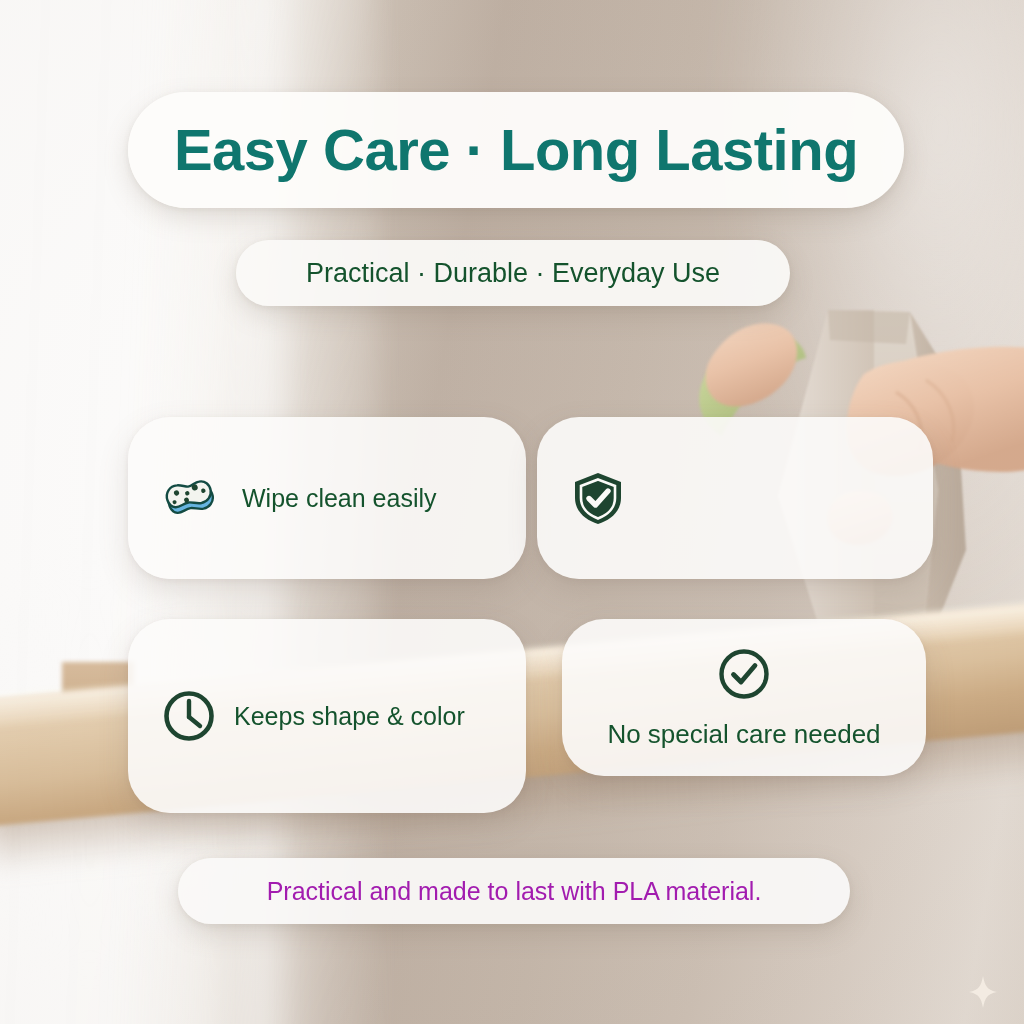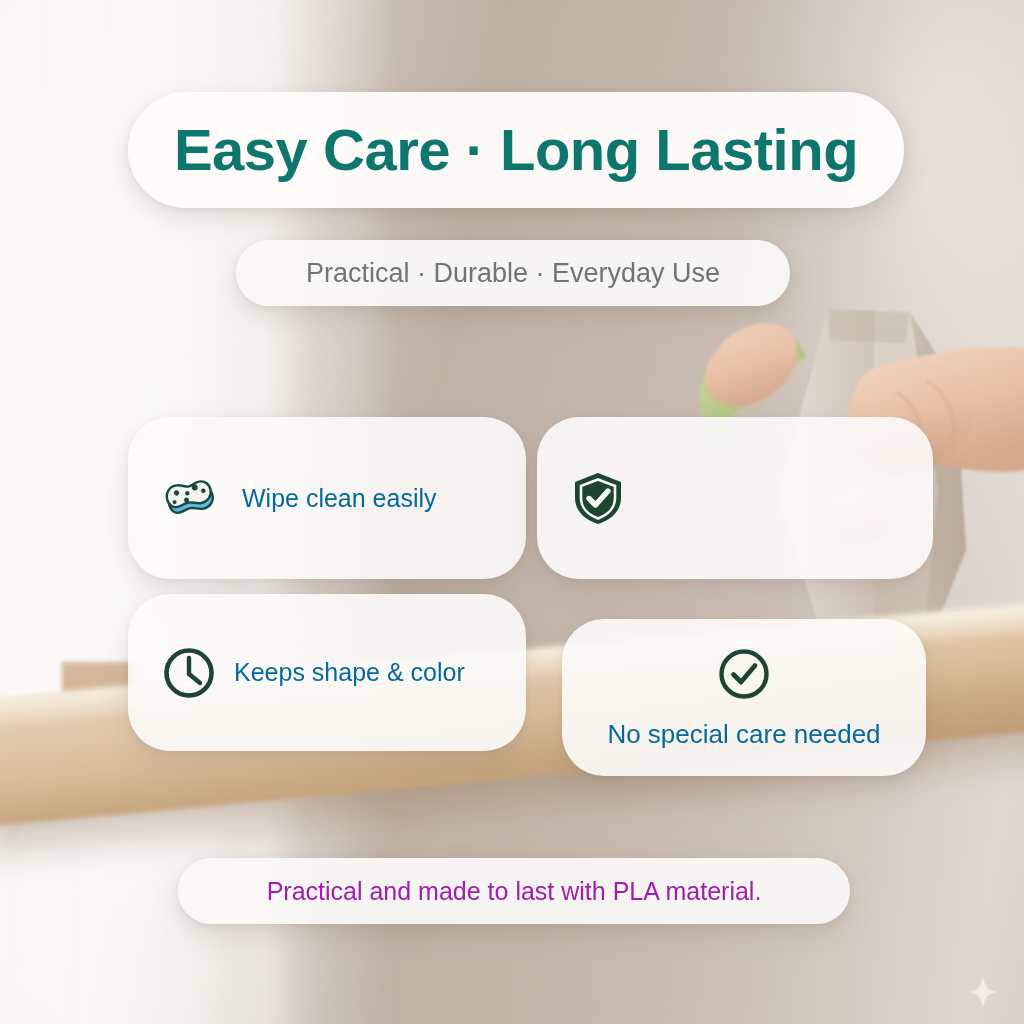--- a/index.html
+++ b/index.html
@@ -178,21 +178,21 @@
   }
 
   #subtitle-pill {
     left: 236px; top: 240px;
     width: 554px; height: 66px;
     border-radius: 33px;
     background: rgba(250,249,246,0.94);
   }
   #subtitle-text {
     font-size: 27px;
-    color: #737373;
+    color: #14532d;
     white-space: nowrap;
   }
 
   .feature-card {
     position: absolute;
     background: rgba(252,251,249,0.90);
     border-radius: 42px;
     box-shadow: 0 12px 30px rgba(120,103,88,0.17), 0 2px 6px rgba(120,103,88,0.09);
   }
   .feature-card.horizontal {
@@ -203,26 +203,26 @@
   }
   .feature-card.vertical {
     display: flex;
     flex-direction: column;
     align-items: center;
     justify-content: center;
     gap: 16px;
   }
   #card-wipe   { left: 128px; top: 417px; width: 366px; height: 162px; }
   #card-durable{ left: 537px; top: 417px; width: 364px; height: 162px; }
-  #card-shape  { left: 128px; top: 594px; width: 366px; height: 157px; gap: 16px; }
+  #card-shape  { left: 128px; top: 619px; width: 366px; height: 194px; gap: 16px; }
   #card-nocare { left: 562px; top: 619px; width: 364px; height: 157px; }
 
   .feature-label {
     font-size: 25px;
-    color: #0369a1;
+    color: #14532d;
     white-space: nowrap;
     text-align: center;
   }
   .feature-card.vertical .feature-label { font-size: 26px; }
 
   .icon-box {
     width: 58px; height: 58px;
     display: flex;
     align-items: center;
     justify-content: center;

